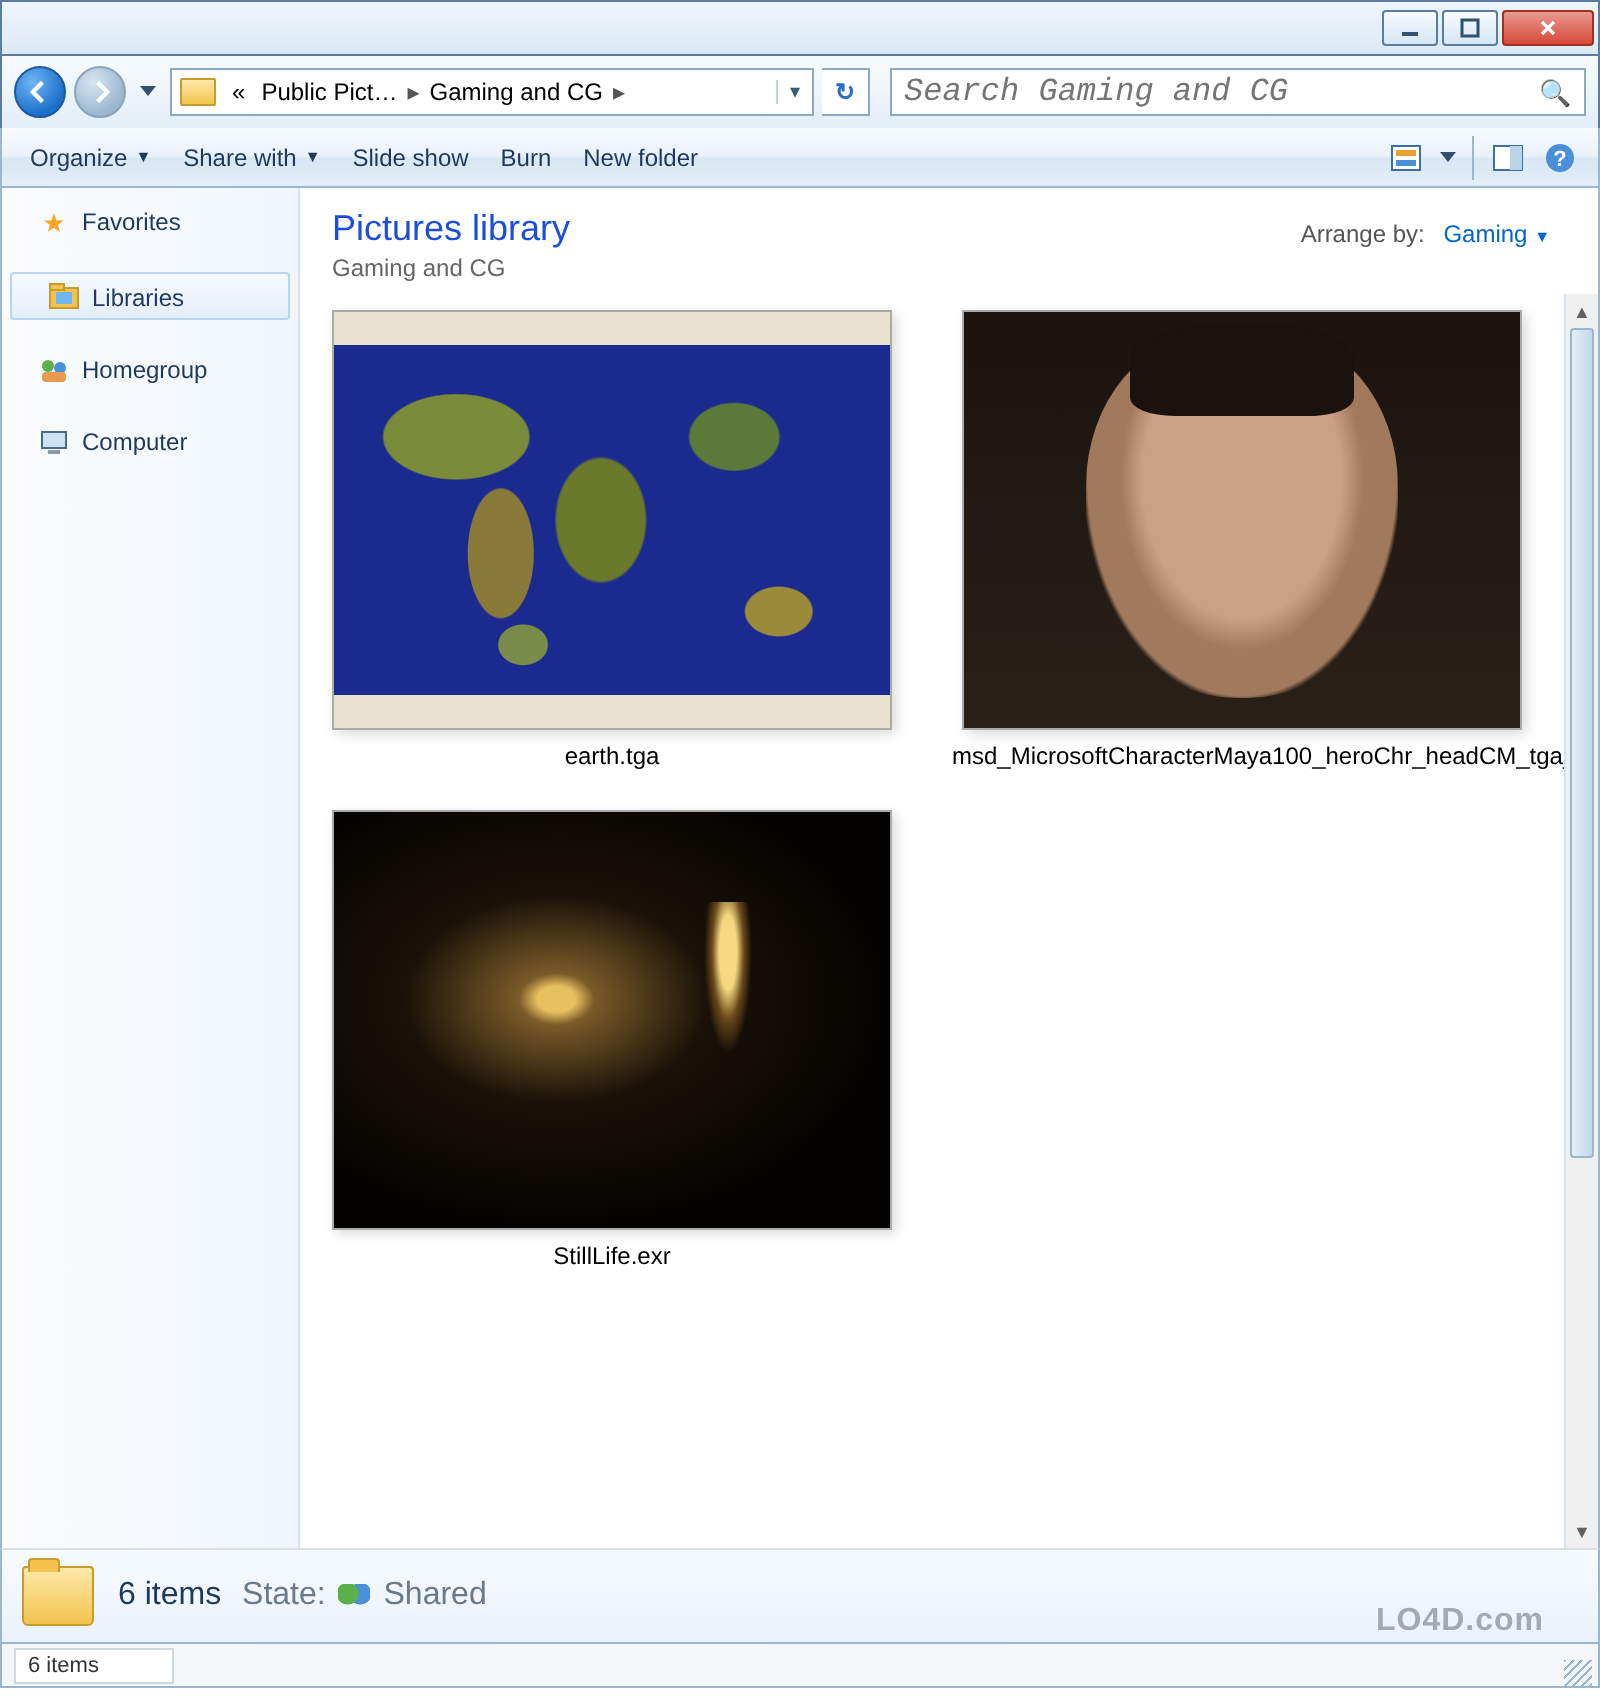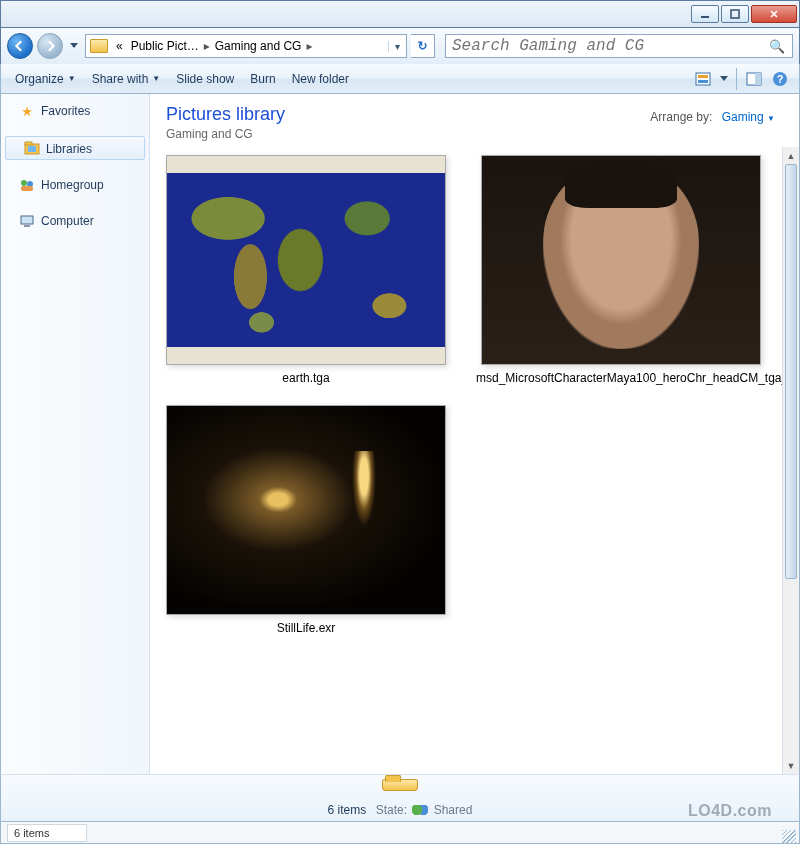--- a/index.html
+++ b/index.html
@@ -77,21 +77,21 @@
   linear-gradient(135deg, transparent 42%, #c8c8c8 42% 58%, transparent 58%);
   filter: drop-shadow(0 0 6px rgba(255,255,255,0.15));}
 .still { background: radial-gradient(ellipse at 40% 45%, #e8c060 0 4%, #7a5a28 8%, #1a1208 32%, #050302 70%); }
 .still::after { content:""; position:absolute; right:24%; top:22%; width:10%; height:40%; background: radial-gradient(ellipse at 50% 30%, #f5d880 0 22%, #6a4a1a 40%, transparent 60%);}
 .scrollbar-v { width:17px; background:#f0f0f0; border-left:1px solid #d6e1eb; display:flex; flex-direction:column;}
 .sb-arrow { height:17px; display:flex; align-items:center; justify-content:center; font-size:9px; color:#606060; cursor:pointer;}
 .sb-track { flex:1; position:relative;}
 .sb-thumb { position:absolute; left:2px; right:2px; top:0; height:70%; background: linear-gradient(to right,#e5eef7,#c4d7e8); border:1px solid #9ab7cf; border-radius:2px; cursor:pointer;}
 
 
-.details { height:48px; background: linear-gradient(#f7fbff,#e9f2fa); border:1px solid #9ab7cf; border-top-color:#d6e1eb; display:flex; align-items:center; padding:4px 10px; font-size:12px; gap:12px;flex-direction:column;}
+.details { height:48px; background: linear-gradient(#f7fbff,#e9f2fa); border:1px solid #9ab7cf; border-top-color:#d6e1eb; display:flex; align-items:center; padding:4px 10px; font-size:16px; gap:12px;}
 .details .big-folder { width:36px; height:30px; background: linear-gradient(#fde9a9,#f3c34e); border:1px solid #c99a2e; border-radius:2px 2px 3px 3px; position:relative;}
 .details .big-folder::before{content:"";position:absolute;top:-5px;left:2px;width:14px;height:6px;background:#f3c34e;border:1px solid #c99a2e;border-bottom:none;border-radius:2px 2px 0 0;}
 .det-text strong { font-weight:normal; color:#1e395b;}
 .det-state { color:#6a7a8a; margin-left:6px;}
 .shared-ico { display:inline-block; width:16px; height:12px; background: radial-gradient(circle at 30% 40%, #5ab04a 0 40%, transparent 42%), radial-gradient(circle at 70% 40%, #4a90d8 0 40%, transparent 42%); vertical-align:middle; margin:0 2px;}
 
 
 .status { height:22px; border:1px solid #9ab7cf; border-top:none; background:#f4f7fa; font-size:11px; padding:2px 6px; display:flex; align-items:center; color:#333;}
 .status-cell { border:1px solid #d0d8e0; padding:1px 6px; background:#fff; height:18px; display:flex; align-items:center; min-width:80px;}
 

